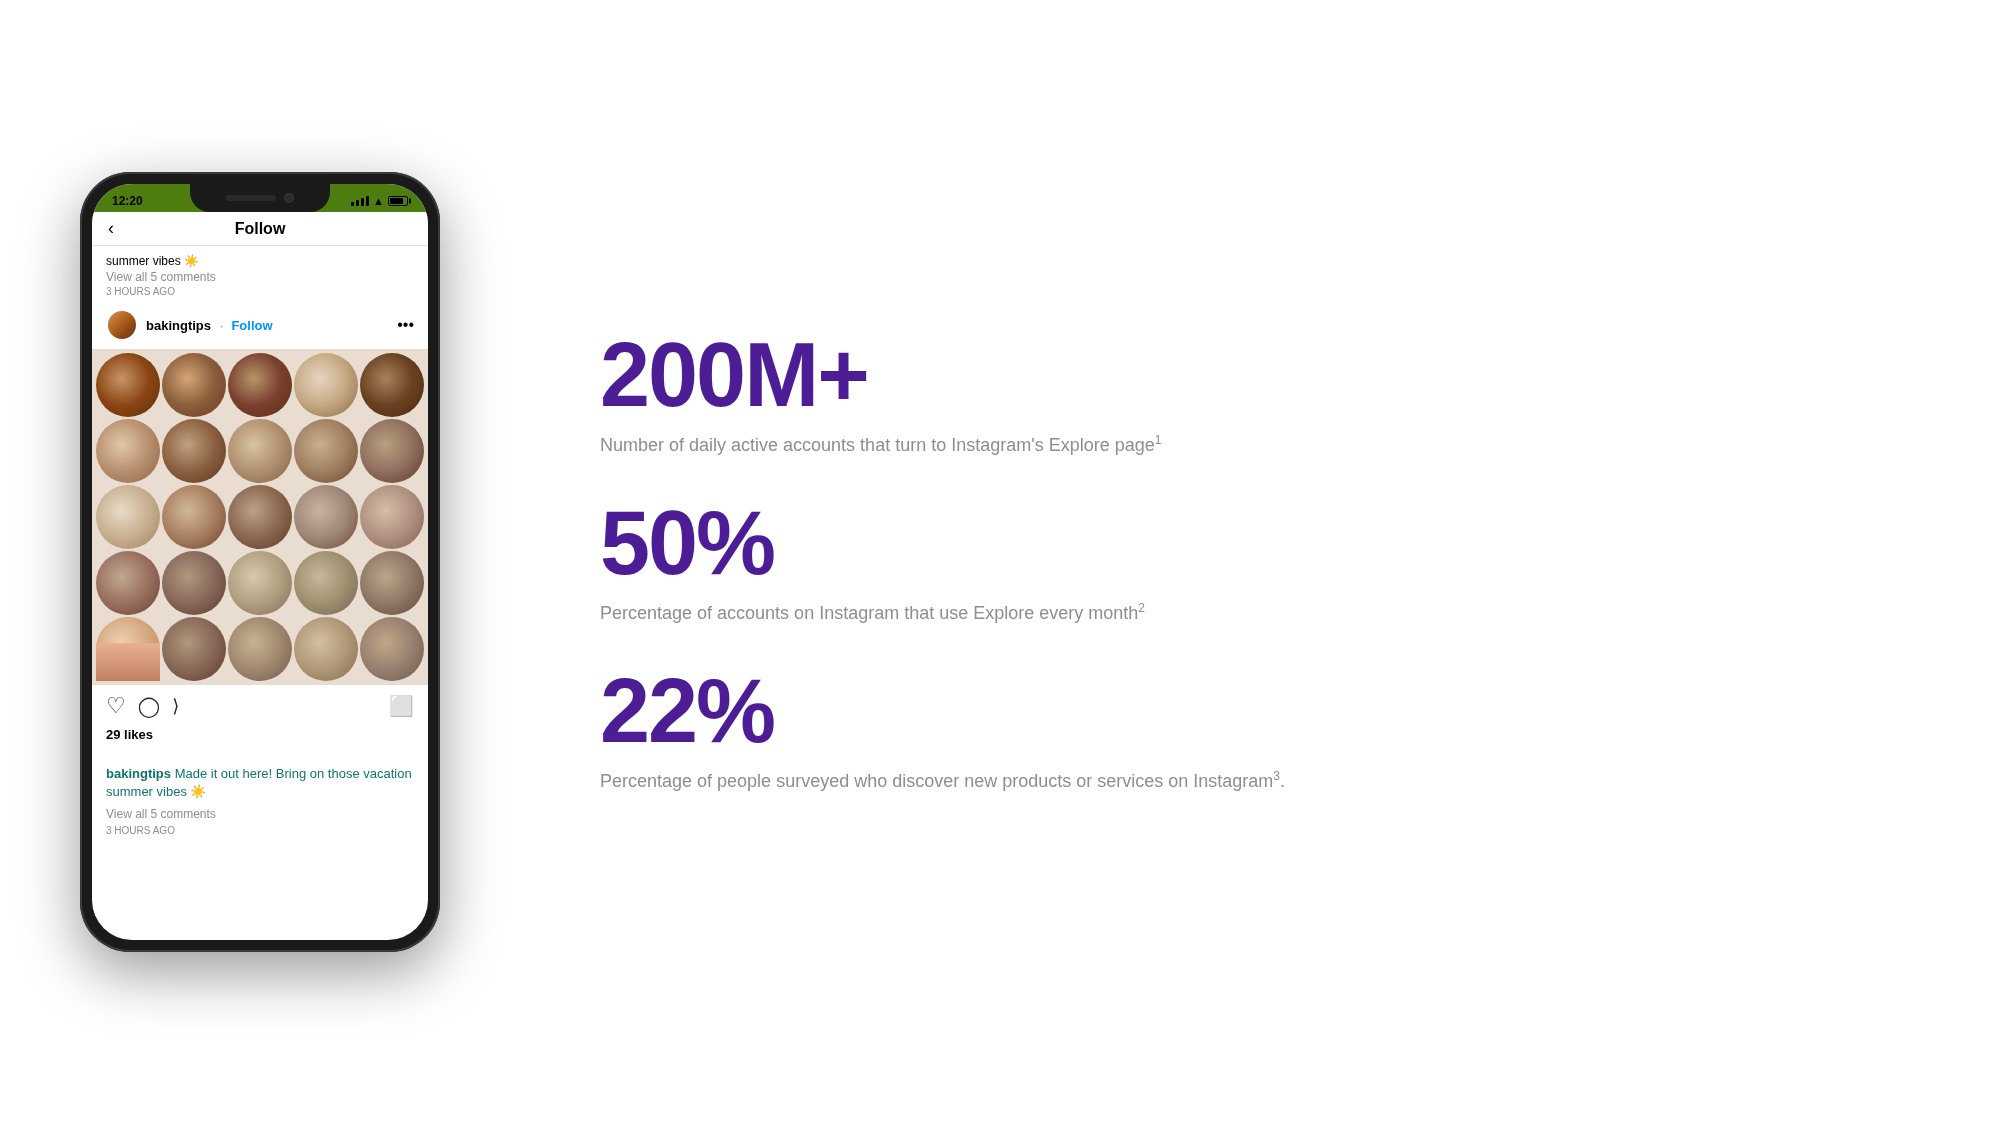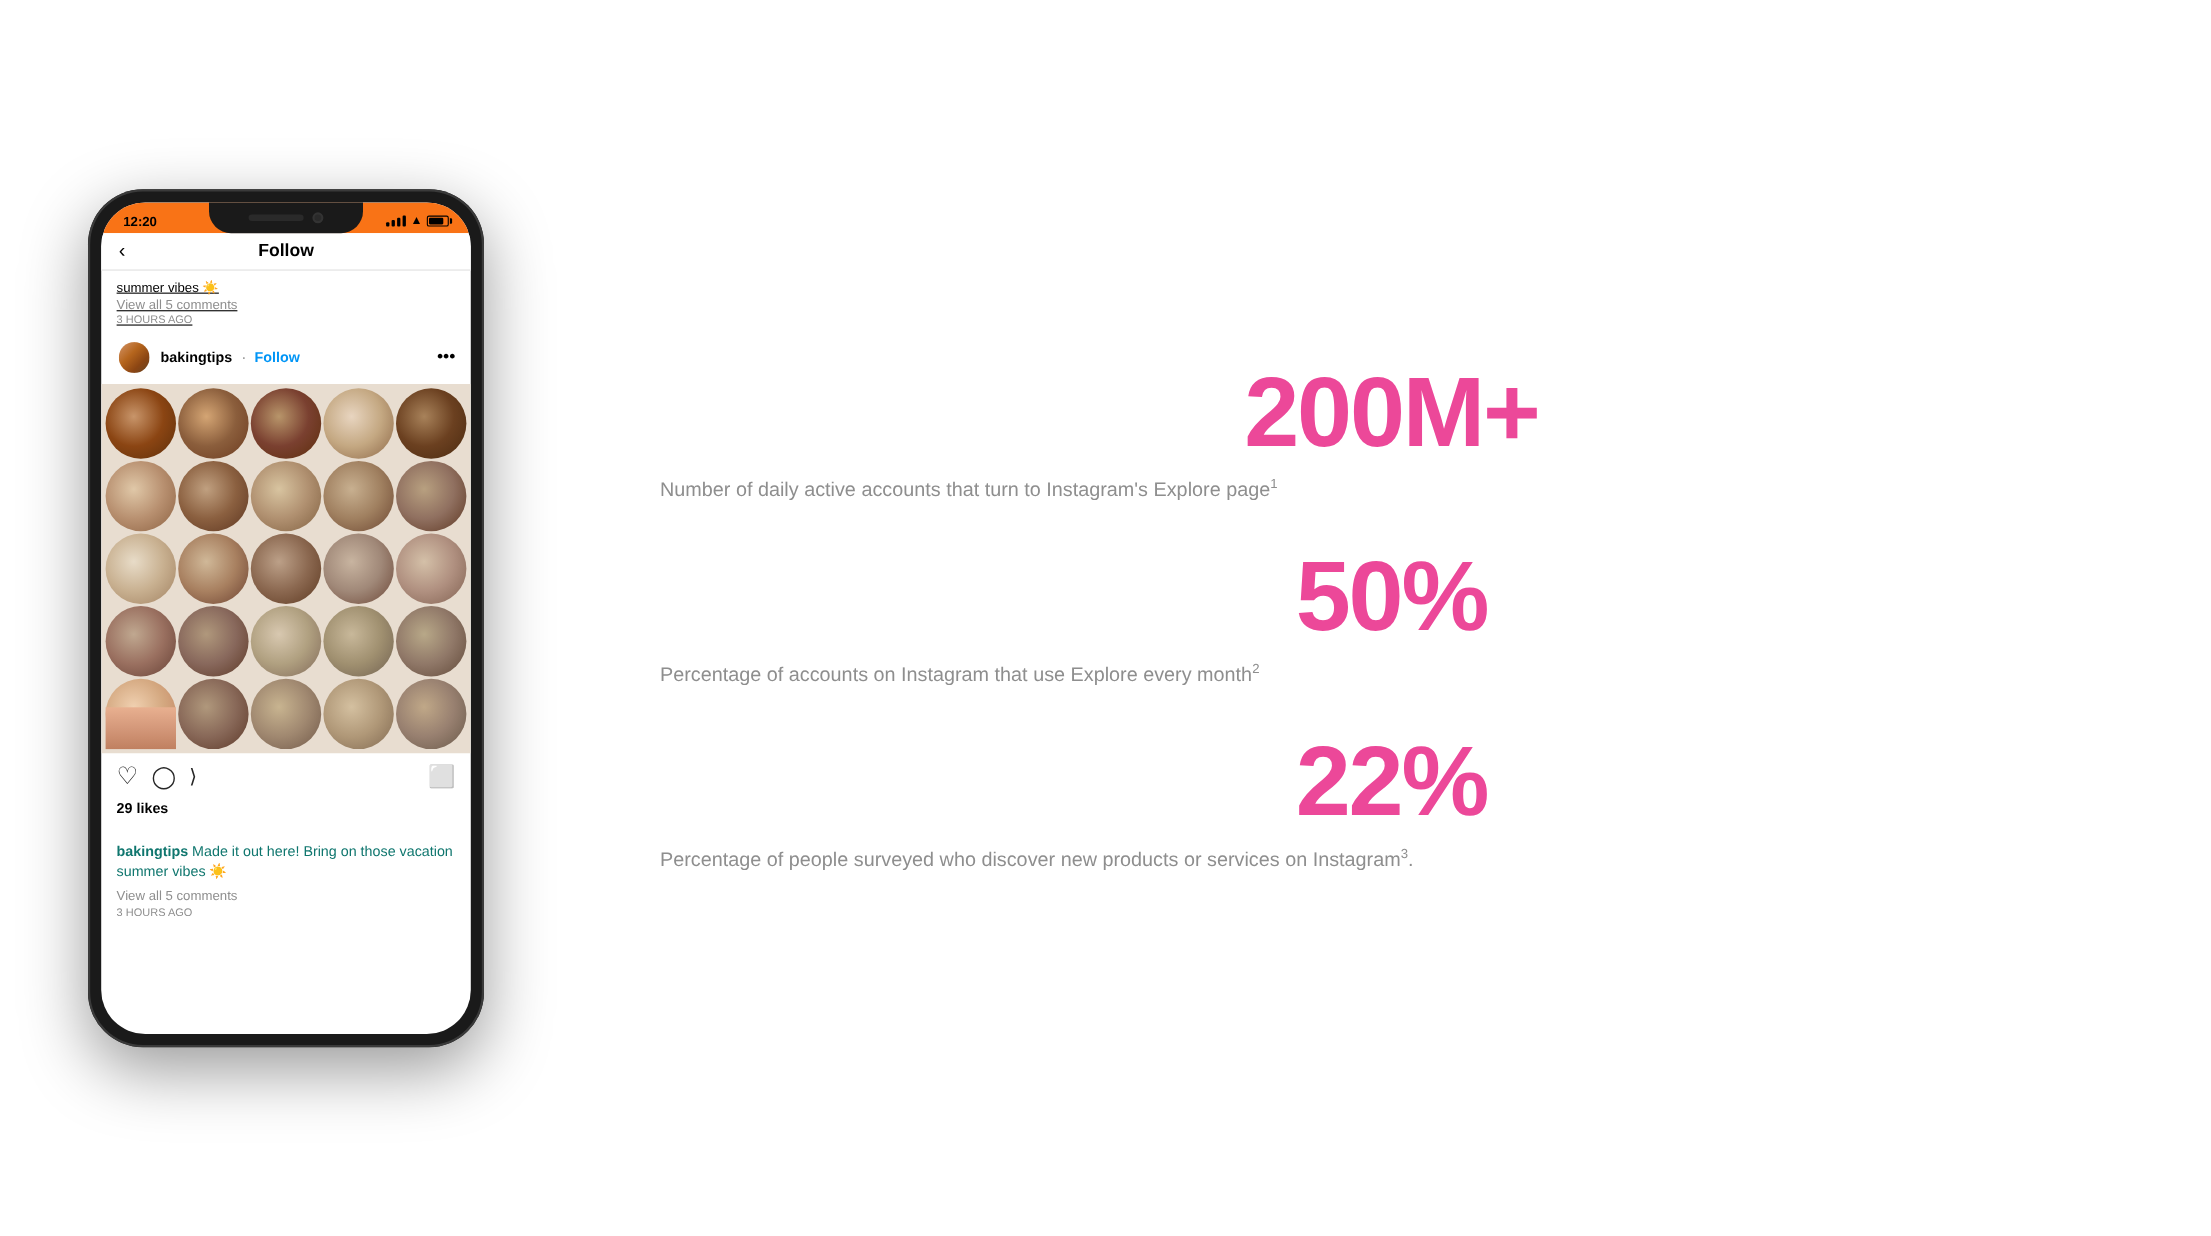--- a/index.html
+++ b/index.html
@@ -72,21 +72,21 @@
       display: flex;
       flex-direction: column;
     }
 
     
     .status-bar {
       display: flex;
       justify-content: space-between;
       align-items: center;
       padding: 10px 20px 4px;
-      background: #f97316;
+      background: #4d7c0f;
       font-size: 12px;
       font-weight: 600;
       color: #000;
       flex-shrink: 0;
     }
 
     .status-right {
       display: flex;
       gap: 4px;
       align-items: center;
@@ -161,21 +161,20 @@
     .screen-content {
       flex: 1;
       overflow: hidden;
       display: flex;
       flex-direction: column;
     }
 
     
     .prev-post-footer {
       padding: 8px 14px 4px;
-      text-decoration: underline;
     }
 
     .caption-text {
       font-size: 12px;
       color: #000;
     }
 
     .view-comments {
       font-size: 12px;
       color: #8e8e8e;
@@ -349,24 +348,23 @@
 
     .stat-block {
       display: flex;
       flex-direction: column;
       gap: 12px;
     }
 
     .stat-number {
       font-size: 90px;
       font-weight: 900;
-      color: #ec4899;
+      color: #4c1d95;
       line-height: 1;
       letter-spacing: -2px;
-      text-align: center;
     }
 
     .stat-description {
       font-size: 18px;
       color: #8e8e8e;
       font-weight: 400;
       line-height: 1.4;
       max-width: 700px;
     }
 

